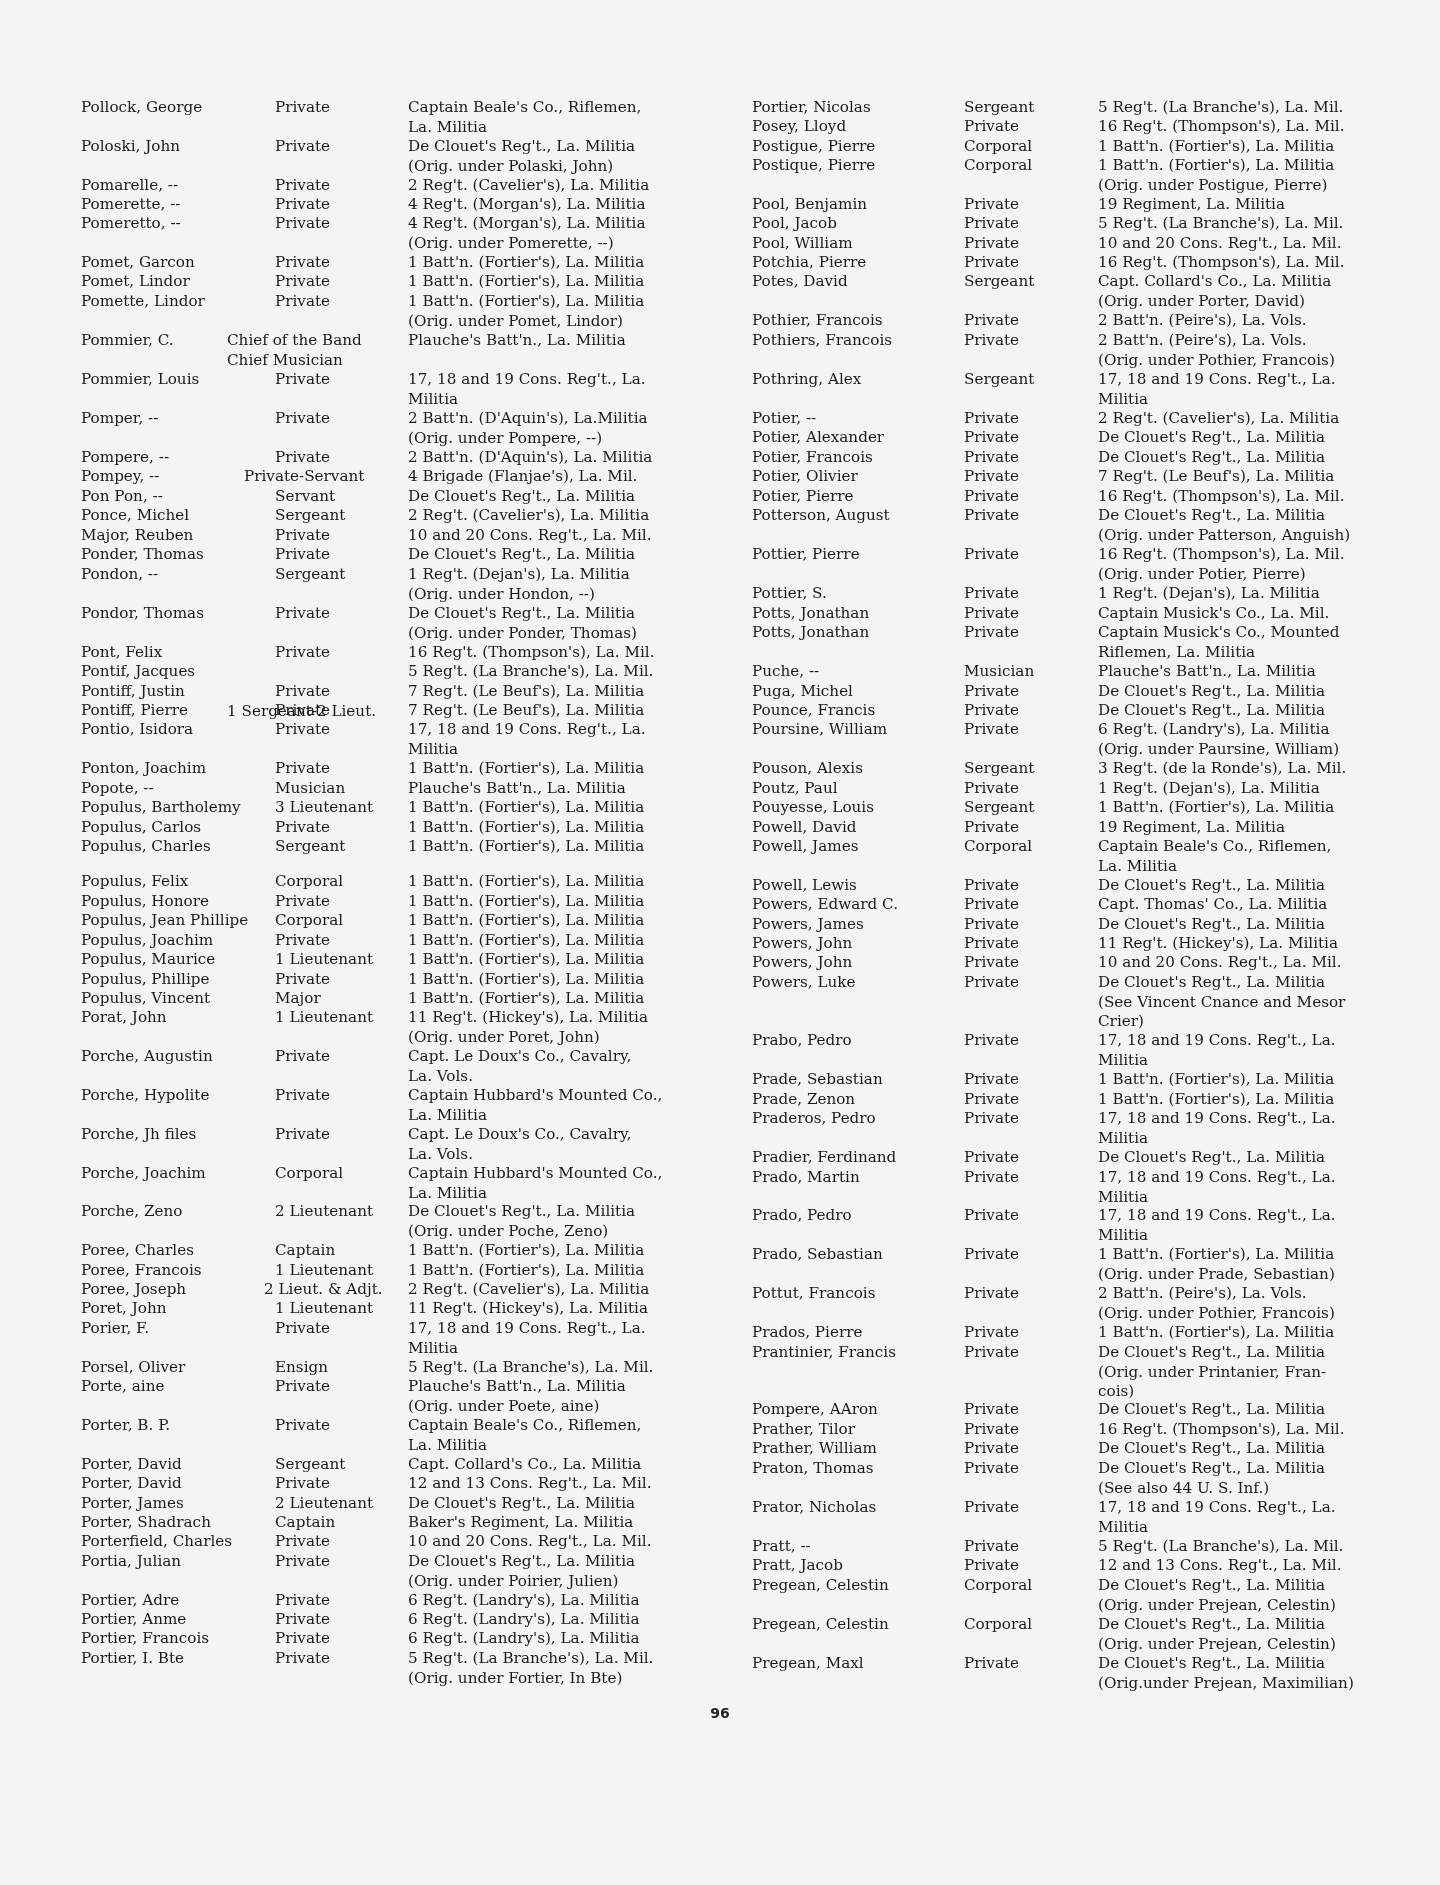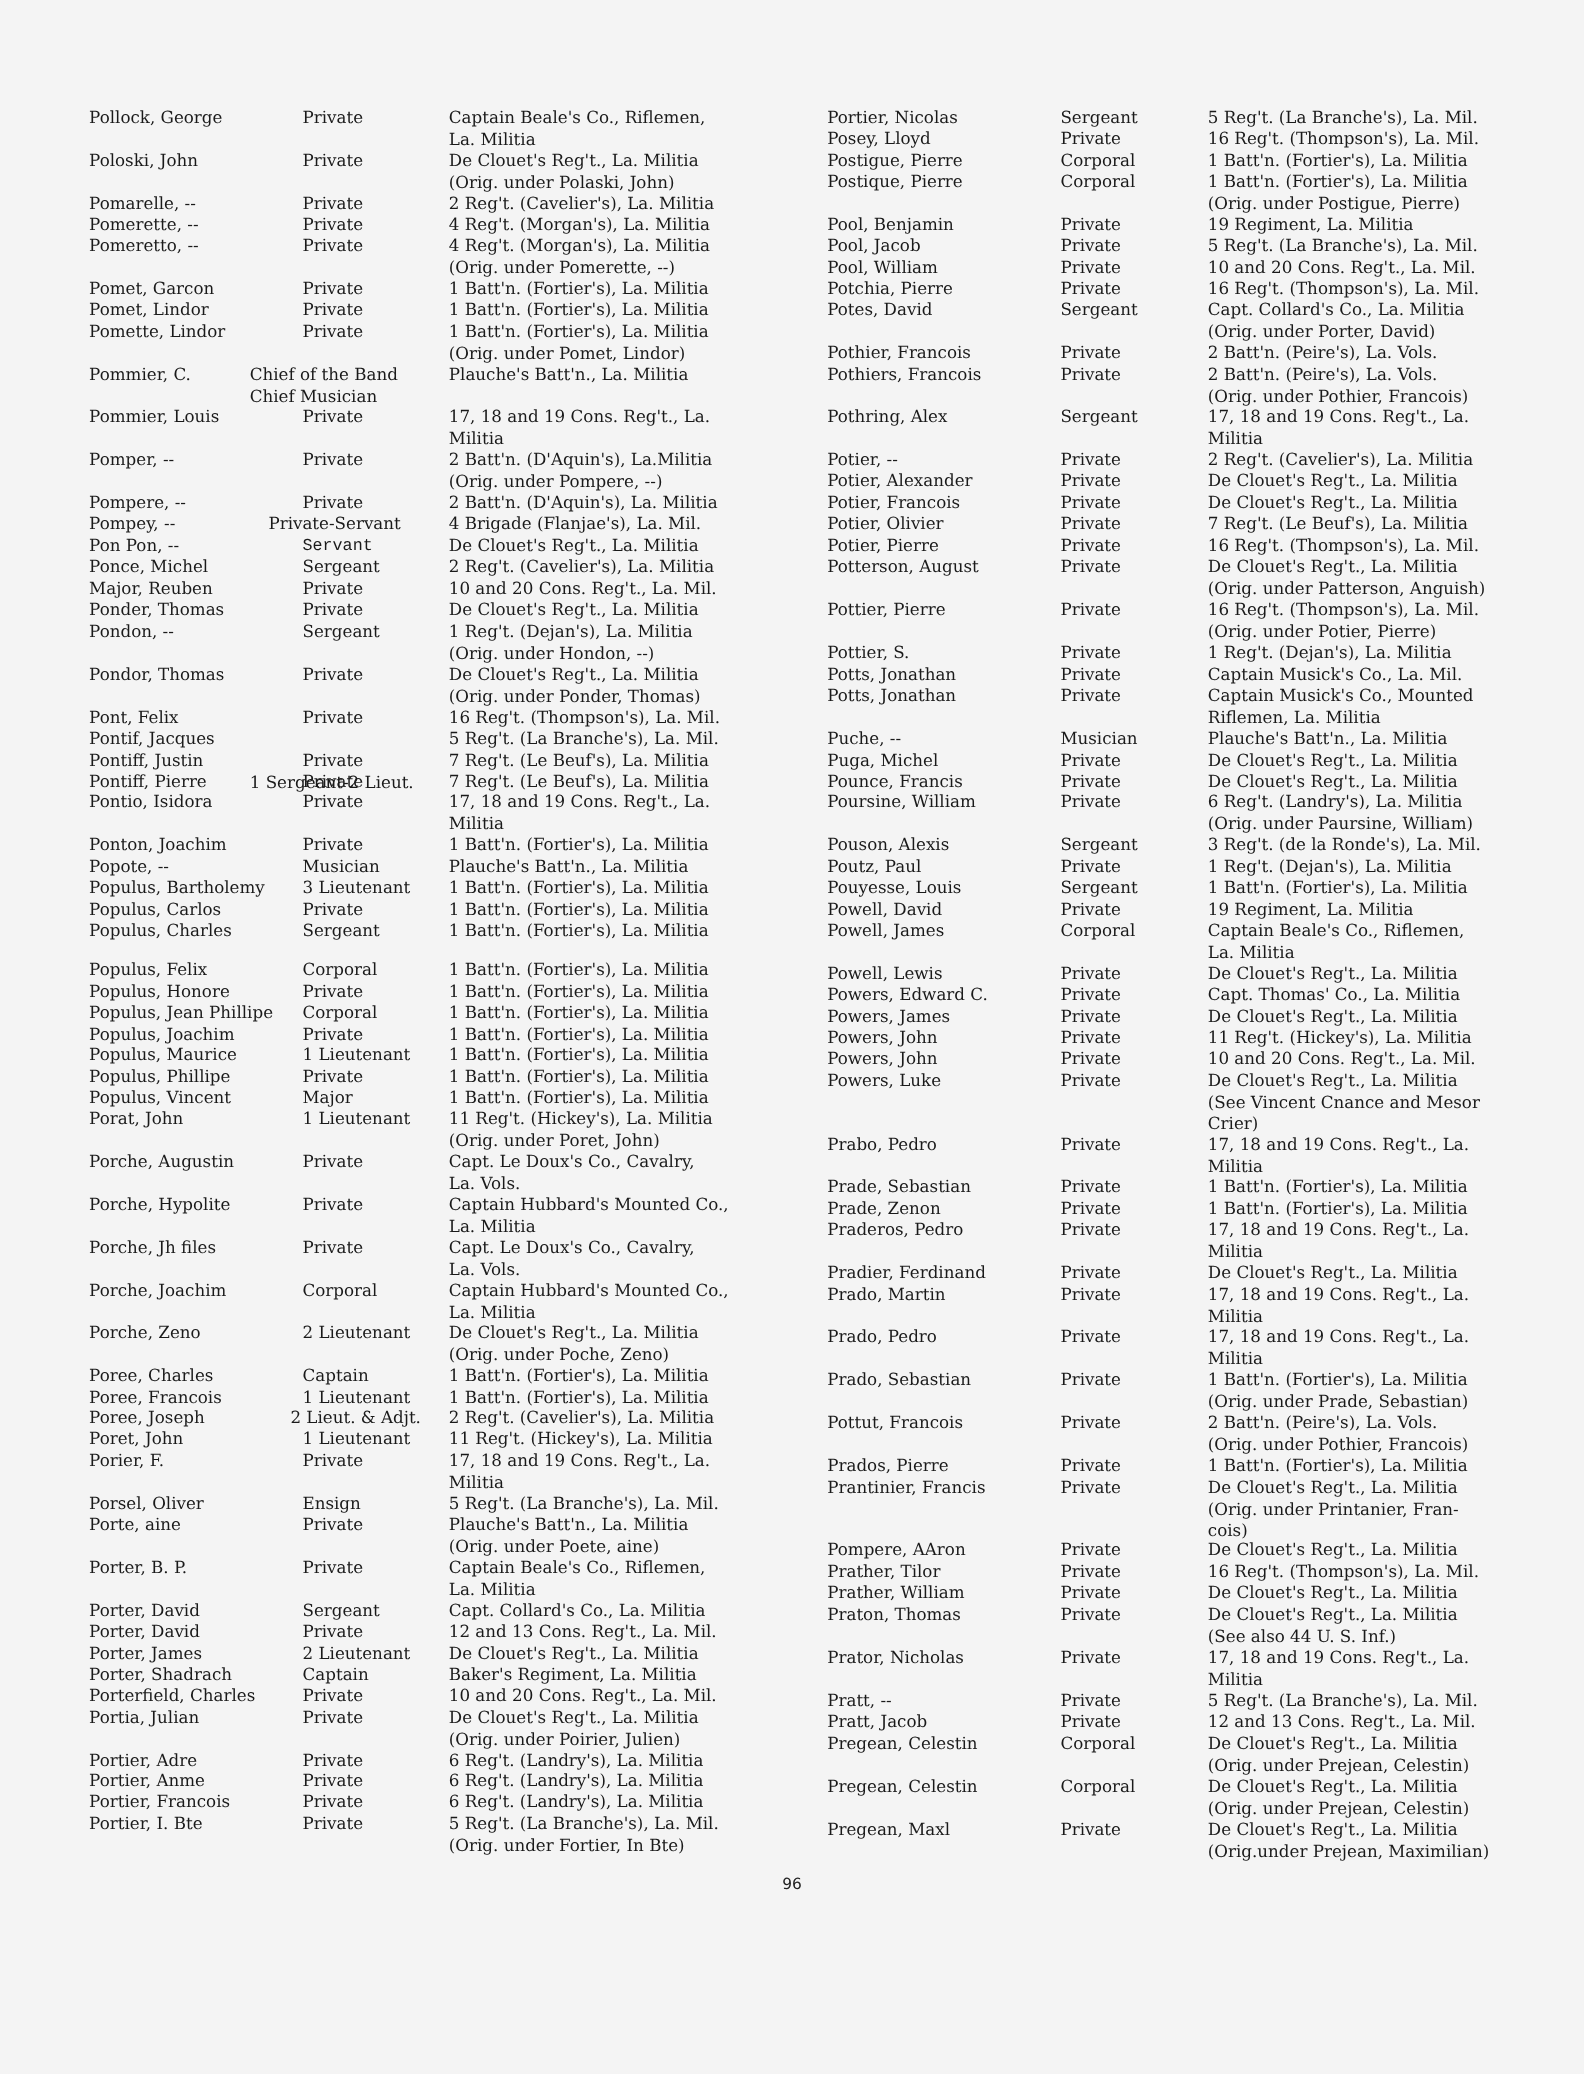--- a/index.html
+++ b/index.html
@@ -23,21 +23,21 @@
     .col-left .rank.wide { left: 227px; }
     .col-left .rank.xwide { left: 244px; }
     .col-left .unit { left: 408px; width: 300px; }
     .col-right .name { left: 12px; }
     .col-right .rank { left: 224px; }
     .col-right .unit { left: 358px; width: 340px; }
     .unit .line { display: block; }
     .page-number {
       position: absolute; left: 0; width: 1440px; top: 1705px;
       text-align: center; font-family: "DejaVu Sans", sans-serif;
-      font-weight: normal; font-size: 14px; color: #222;
+      font-weight: bold; font-size: 14px; color: #222;
     }
   </style>
 </head>
 <body>
 
 <div class="page">
   <div class="col col-left" id="col-left">
       <div class="entry" style="top: 98px;">
     <span class="name">Pollock, George</span>
     <span class="rank">
@@ -158,21 +158,21 @@
     <span class="rank xwide">
           <span class="line" style="display: block;">Private-Servant</span>
         </span>
     <span class="unit">
           <span class="line">4 Brigade (Flanjae's), La. Mil.</span>
         </span>
   </div>
       <div class="entry" style="top: 487px;">
     <span class="name">Pon Pon, --</span>
     <span class="rank">
-          <span class="line" style="display: block; font-family: Liberation Mono, monospace;">Servant</span>
+          <span class="line" style="display: block;">Servant</span>
         </span>
     <span class="unit">
           <span class="line">De Clouet's Reg't., La. Militia</span>
         </span>
   </div>
       <div class="entry" style="top: 506px;">
     <span class="name">Ponce, Michel</span>
     <span class="rank">
           <span class="line" style="display: block;">Sergeant</span>
         </span>

